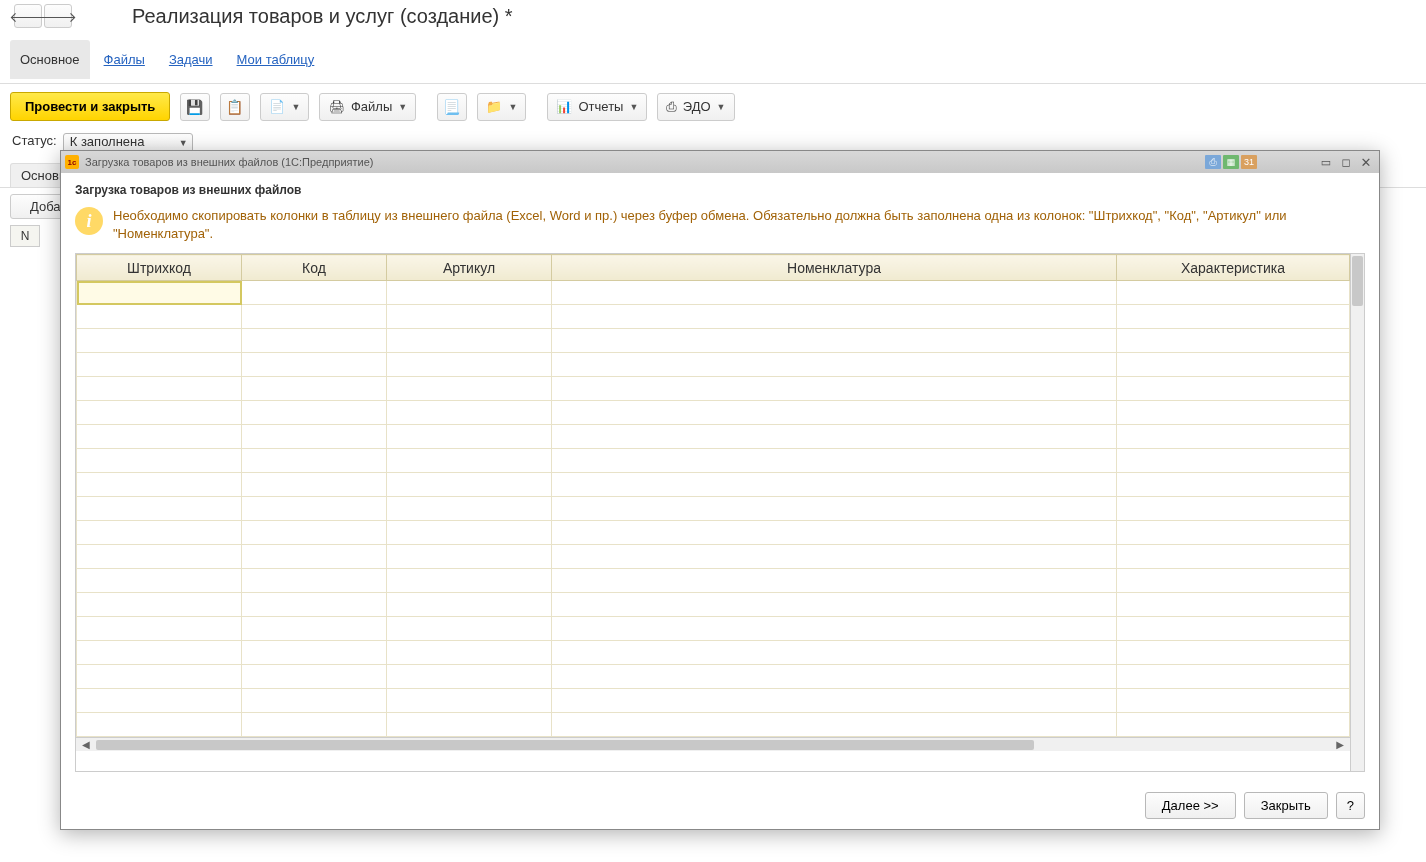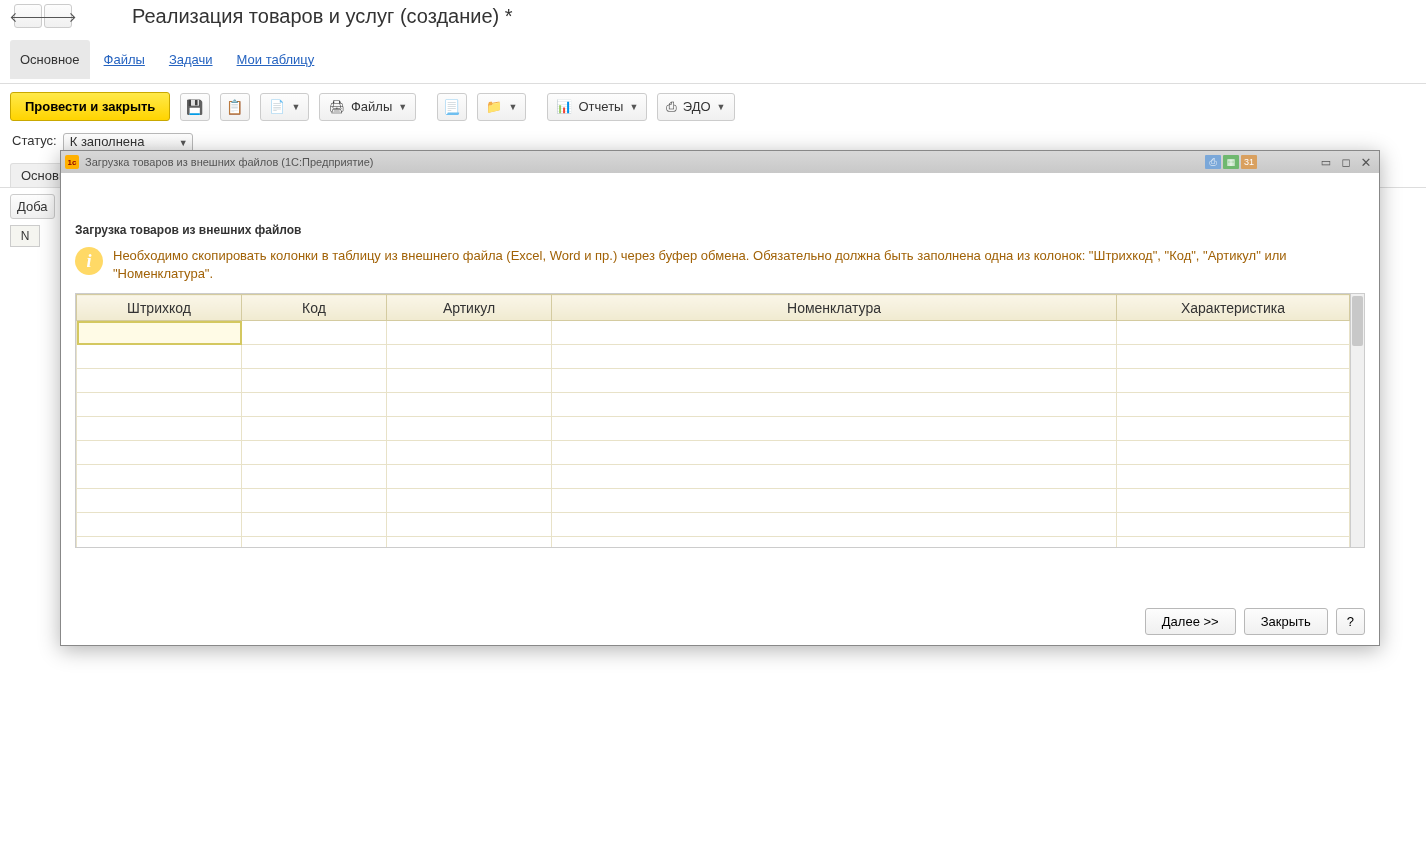--- a/index.html
+++ b/index.html
@@ -24,26 +24,26 @@
 
 .status-row { display: flex; gap: 6px; padding: 4px 12px; }
 .status-label { color: #333; }
 .status-select { height: 22px; border: 1px solid #b8b8b8; background: linear-gradient(#fdfdfd,#f0f0f0); border-radius: 3px; padding: 0 22px 0 6px; position: relative; color: #333; min-width: 130px; }
 .status-select .caret { position: absolute; right: 4px; top: 4px; font-size: 9px; color: #555; }
 
 .sub-tab-row { display: flex; gap: 4px; padding: 4px 10px 0; }
 .sub-tab { padding: 4px 10px; color: #333; background: #f0f0f0; border: 1px solid #ddd; border-bottom: none; border-radius: 3px 3px 0 0; }
 
 .sub-toolbar { display: flex; gap: 4px; padding: 6px 10px; border-top: 1px solid #ddd; }
-.sub-btn { padding: 4px 6px; border: 1px solid #ccc; background: linear-gradient(#fdfdfd,#f0f0f0); border-radius: 3px; cursor: pointer; }
+.sub-btn { padding: 4px 19px; border: 1px solid #ccc; background: linear-gradient(#fdfdfd,#f0f0f0); border-radius: 3px; cursor: pointer; }
 
 .col-header-n { width: 30px; height: 22px; border: 1px solid #ccc; background: #f5f5f0; display: flex; align-items: center; justify-content: center; margin-left: 10px; font-size: 12px; }
 
 
-.modal { position: absolute; top: 150px; left: 60px; width: 1320px; height: 496px; background: #fff; border: 1px solid #888; box-shadow: 0 4px 20px rgba(0,0,0,0.3); display: flex; flex-direction: column; gap: 40px; }
+.modal { position: absolute; top: 150px; left: 60px; width: 1320px; height: 680px; background: #fff; border: 1px solid #888; box-shadow: 0 4px 20px rgba(0,0,0,0.3); display: flex; flex-direction: column; }
 .modal-titlebar { height: 22px; background: linear-gradient(#d8d8d8,#c8c8c8); display: flex; align-items: center; padding: 0 4px; font-size: 11px; color: #555; }
 .modal-titlebar .tb-icon { width: 14px; height: 14px; background: #ffb000; border-radius: 2px; margin-right: 6px; font-size: 8px; display: flex; align-items: center; justify-content: center; color: #8b0000; font-weight: bold; }
 .modal-titlebar-spacer { flex: 1; }
 .tb-btn { width: 18px; height: 16px; display: flex; align-items: center; justify-content: center; cursor: pointer; margin-left: 2px; font-size: 11px; color: #555; }
 .tb-btn.close { font-size: 13px; }
 .tb-color-btn { width: 16px; height: 14px; margin-left: 2px; border-radius: 1px; cursor: pointer; display: flex; align-items: center; justify-content: center; font-size: 9px; color: #fff; }
 
 .modal-body { flex: 1; padding: 10px 14px; display: flex; flex-direction: column; overflow: hidden; }
 .modal-heading { font-size: 12px; font-weight: bold; color: #333; margin-bottom: 10px; }
 .info-row { display: flex; align-items: flex-start; gap: 10px; margin-bottom: 10px; }

